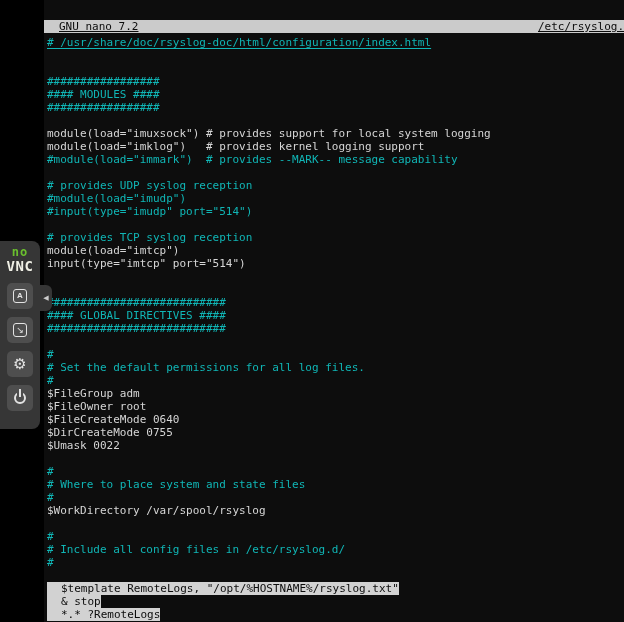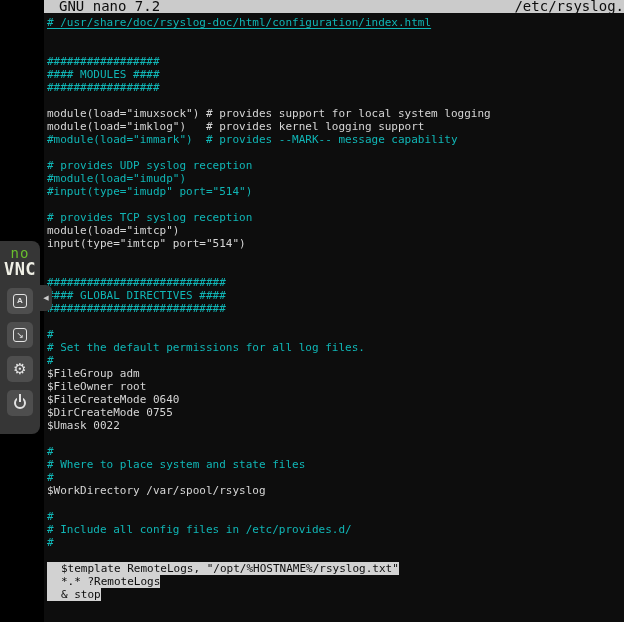--- a/index.html
+++ b/index.html
@@ -10,45 +10,45 @@
     position:relative; width:624px; height:622px;
     background:#000; overflow:hidden;
   }
 
   
   .terminal {
     position:absolute; left:44px; top:0; width:580px; height:622px;
     background:var(--terminal-bg,#0d0d0d);
   }
   .titlebar {
-    margin-top:0; height:13px;
+    margin-top:20px; height:13px;
     background:var(--titlebar-bg,#cbcbcb); color:var(--titlebar-fg,#0c0c0c);
-    font-size:14px; line-height:13px;
+    font-size:11px; line-height:13px;
     display:flex; justify-content:space-between; align-items:center;
-    padding-left:15px; white-space:pre; overflow:hidden;
+    padding-left:15px; white-space:pre; overflow:hidden;text-decoration:underline;
   }
   .tb-file { white-space:pre; overflow:hidden; }
   .editor { padding:3px 0 0 3px; cursor:text; }
   .ln { height:13px; line-height:13px; font-size:11px; white-space:pre; }
   .st-plain     { color:var(--fg,#d6d6d6); }
   .st-comment   { color:var(--comment,#10b6b6); }
   .st-comment-u { color:var(--comment,#10b6b6); text-decoration:underline; text-underline-offset:2px; }
   .st-sel       { background:var(--sel-bg,#d2d2d2); color:var(--sel-fg,#0c0c0c);padding-left:14px; }
 
   
   .vnc-panel {
     position:absolute; left:0; top:241px; width:40px;
     background:var(--panel-bg,#363636);
     border-radius:0 8px 8px 0;
     padding:5px 0 14px;
     display:flex; flex-direction:column; align-items:center;
   }
   .logo { text-align:center; margin-bottom:6px; line-height:1; }
-  .logo-no  { color:var(--logo-green,#6abf2e); font-size:14px; font-weight:normal; letter-spacing:1px; }
-  .logo-vnc { color:#f0f0e6; font-size:17px; font-weight:bold; letter-spacing:0.5px; margin-top:1px; }
+  .logo-no  { color:var(--logo-green,#6abf2e); font-size:12px; font-weight:bold; letter-spacing:1px; }
+  .logo-vnc { color:#f0f0e6; font-size:14px; font-weight:bold; letter-spacing:0.5px; margin-top:1px; }
   .pbtn {
     width:26px; height:26px; margin:4px 0;
     background:var(--button-bg,#4e4e4e); border:none; border-radius:5px;
     display:flex; align-items:center; justify-content:center;
     cursor:pointer; color:var(--icon-fg,#e3e3e3);
   }
   .keycap {
     width:14px; height:14px; border:1.5px solid var(--icon-fg,#e3e3e3); border-radius:3px;
     font-size:8px; font-weight:bold; line-height:1;
     display:flex; align-items:center; justify-content:center;
@@ -122,26 +122,26 @@
         <div class="ln"><span class="st-plain">$FileCreateMode 0640</span></div>
         <div class="ln"><span class="st-plain">$DirCreateMode 0755</span></div>
         <div class="ln"><span class="st-plain">$Umask 0022</span></div>
         <div class="ln"><span class="st-plain"></span></div>
         <div class="ln"><span class="st-comment">#</span></div>
         <div class="ln"><span class="st-comment"># Where to place system and state files</span></div>
         <div class="ln"><span class="st-comment">#</span></div>
         <div class="ln"><span class="st-plain">$WorkDirectory /var/spool/rsyslog</span></div>
         <div class="ln"><span class="st-plain"></span></div>
         <div class="ln"><span class="st-comment">#</span></div>
-        <div class="ln"><span class="st-comment"># Include all config files in /etc/provides.d/</span></div>
+        <div class="ln"><span class="st-comment"># Include all config files in /etc/rsyslog.d/</span></div>
         <div class="ln"><span class="st-comment">#</span></div>
         <div class="ln"><span class="st-plain"></span></div>
         <div class="ln"><span class="st-sel">$template RemoteLogs, "/opt/%HOSTNAME%/rsyslog.txt"</span></div>
+        <div class="ln"><span class="st-sel">&amp; stop</span></div>
         <div class="ln"><span class="st-sel">*.* ?RemoteLogs</span></div>
-        <div class="ln"><span class="st-sel">&amp; stop</span></div>
       </div>
   </div>
 
   <div class="vnc-panel">
     <div class="logo">
       <div class="logo-no">no</div>
       <div class="logo-vnc">VNC</div>
     </div>
 
     <button class="pbtn">

